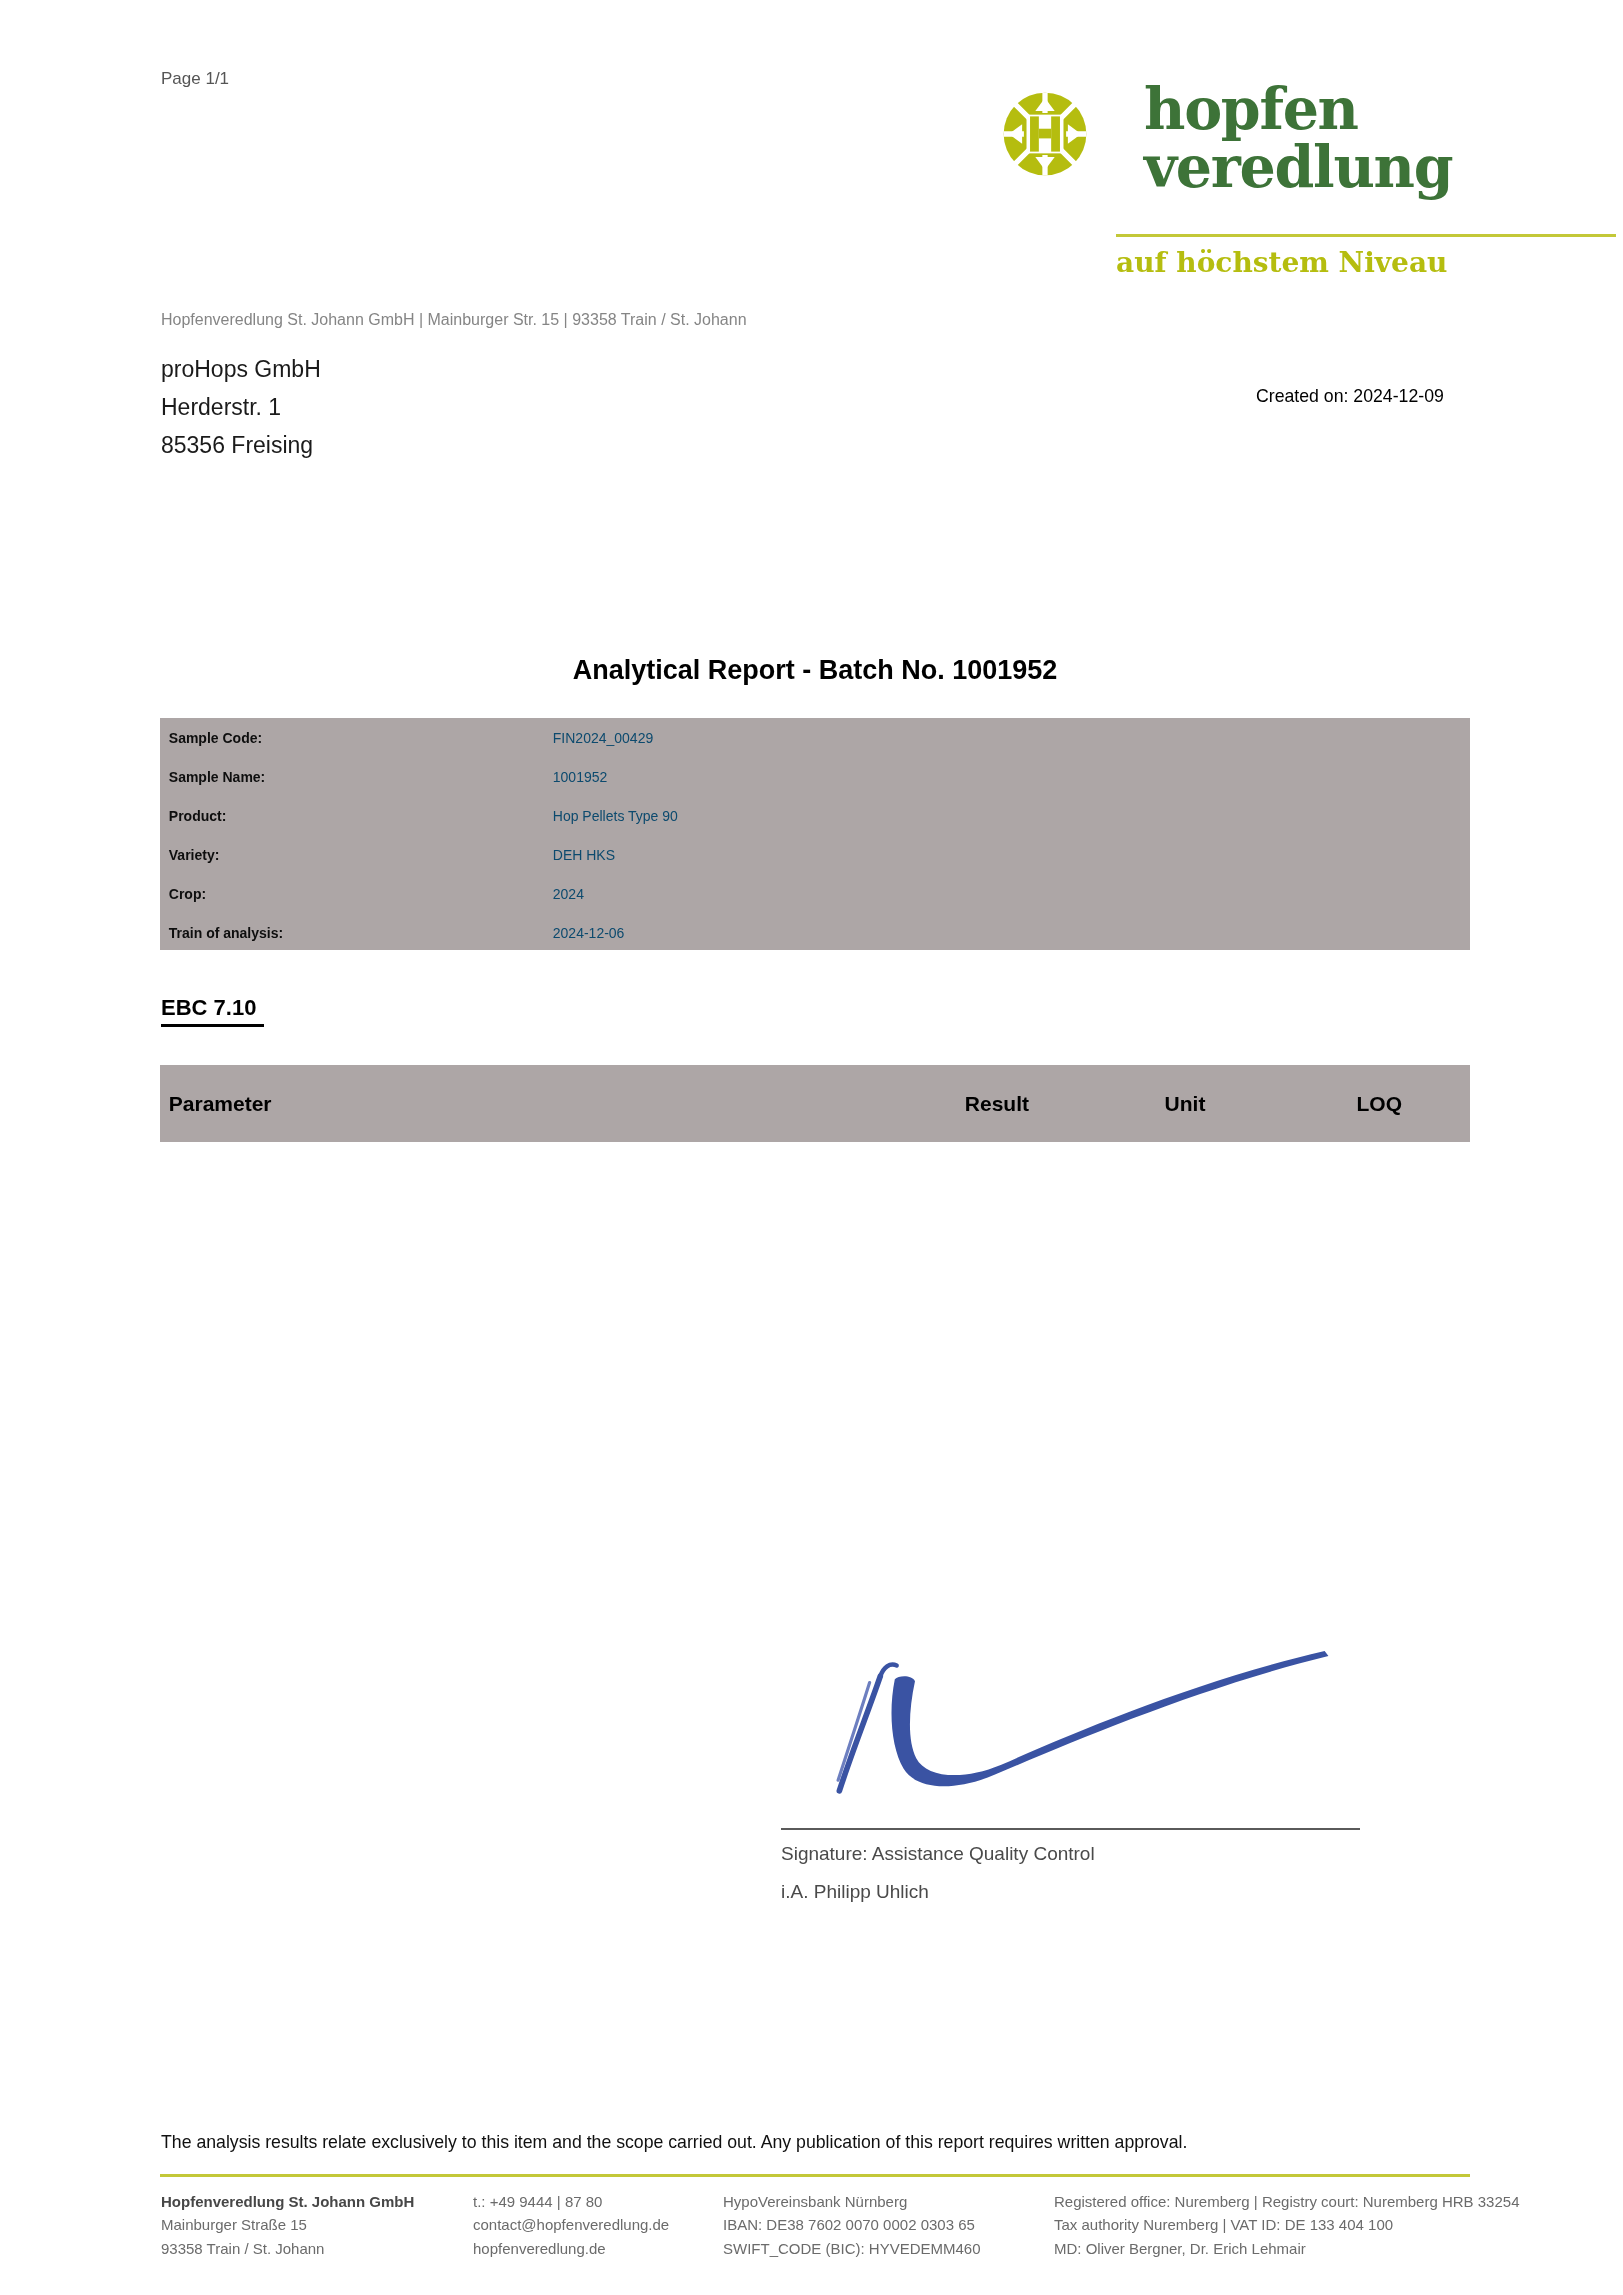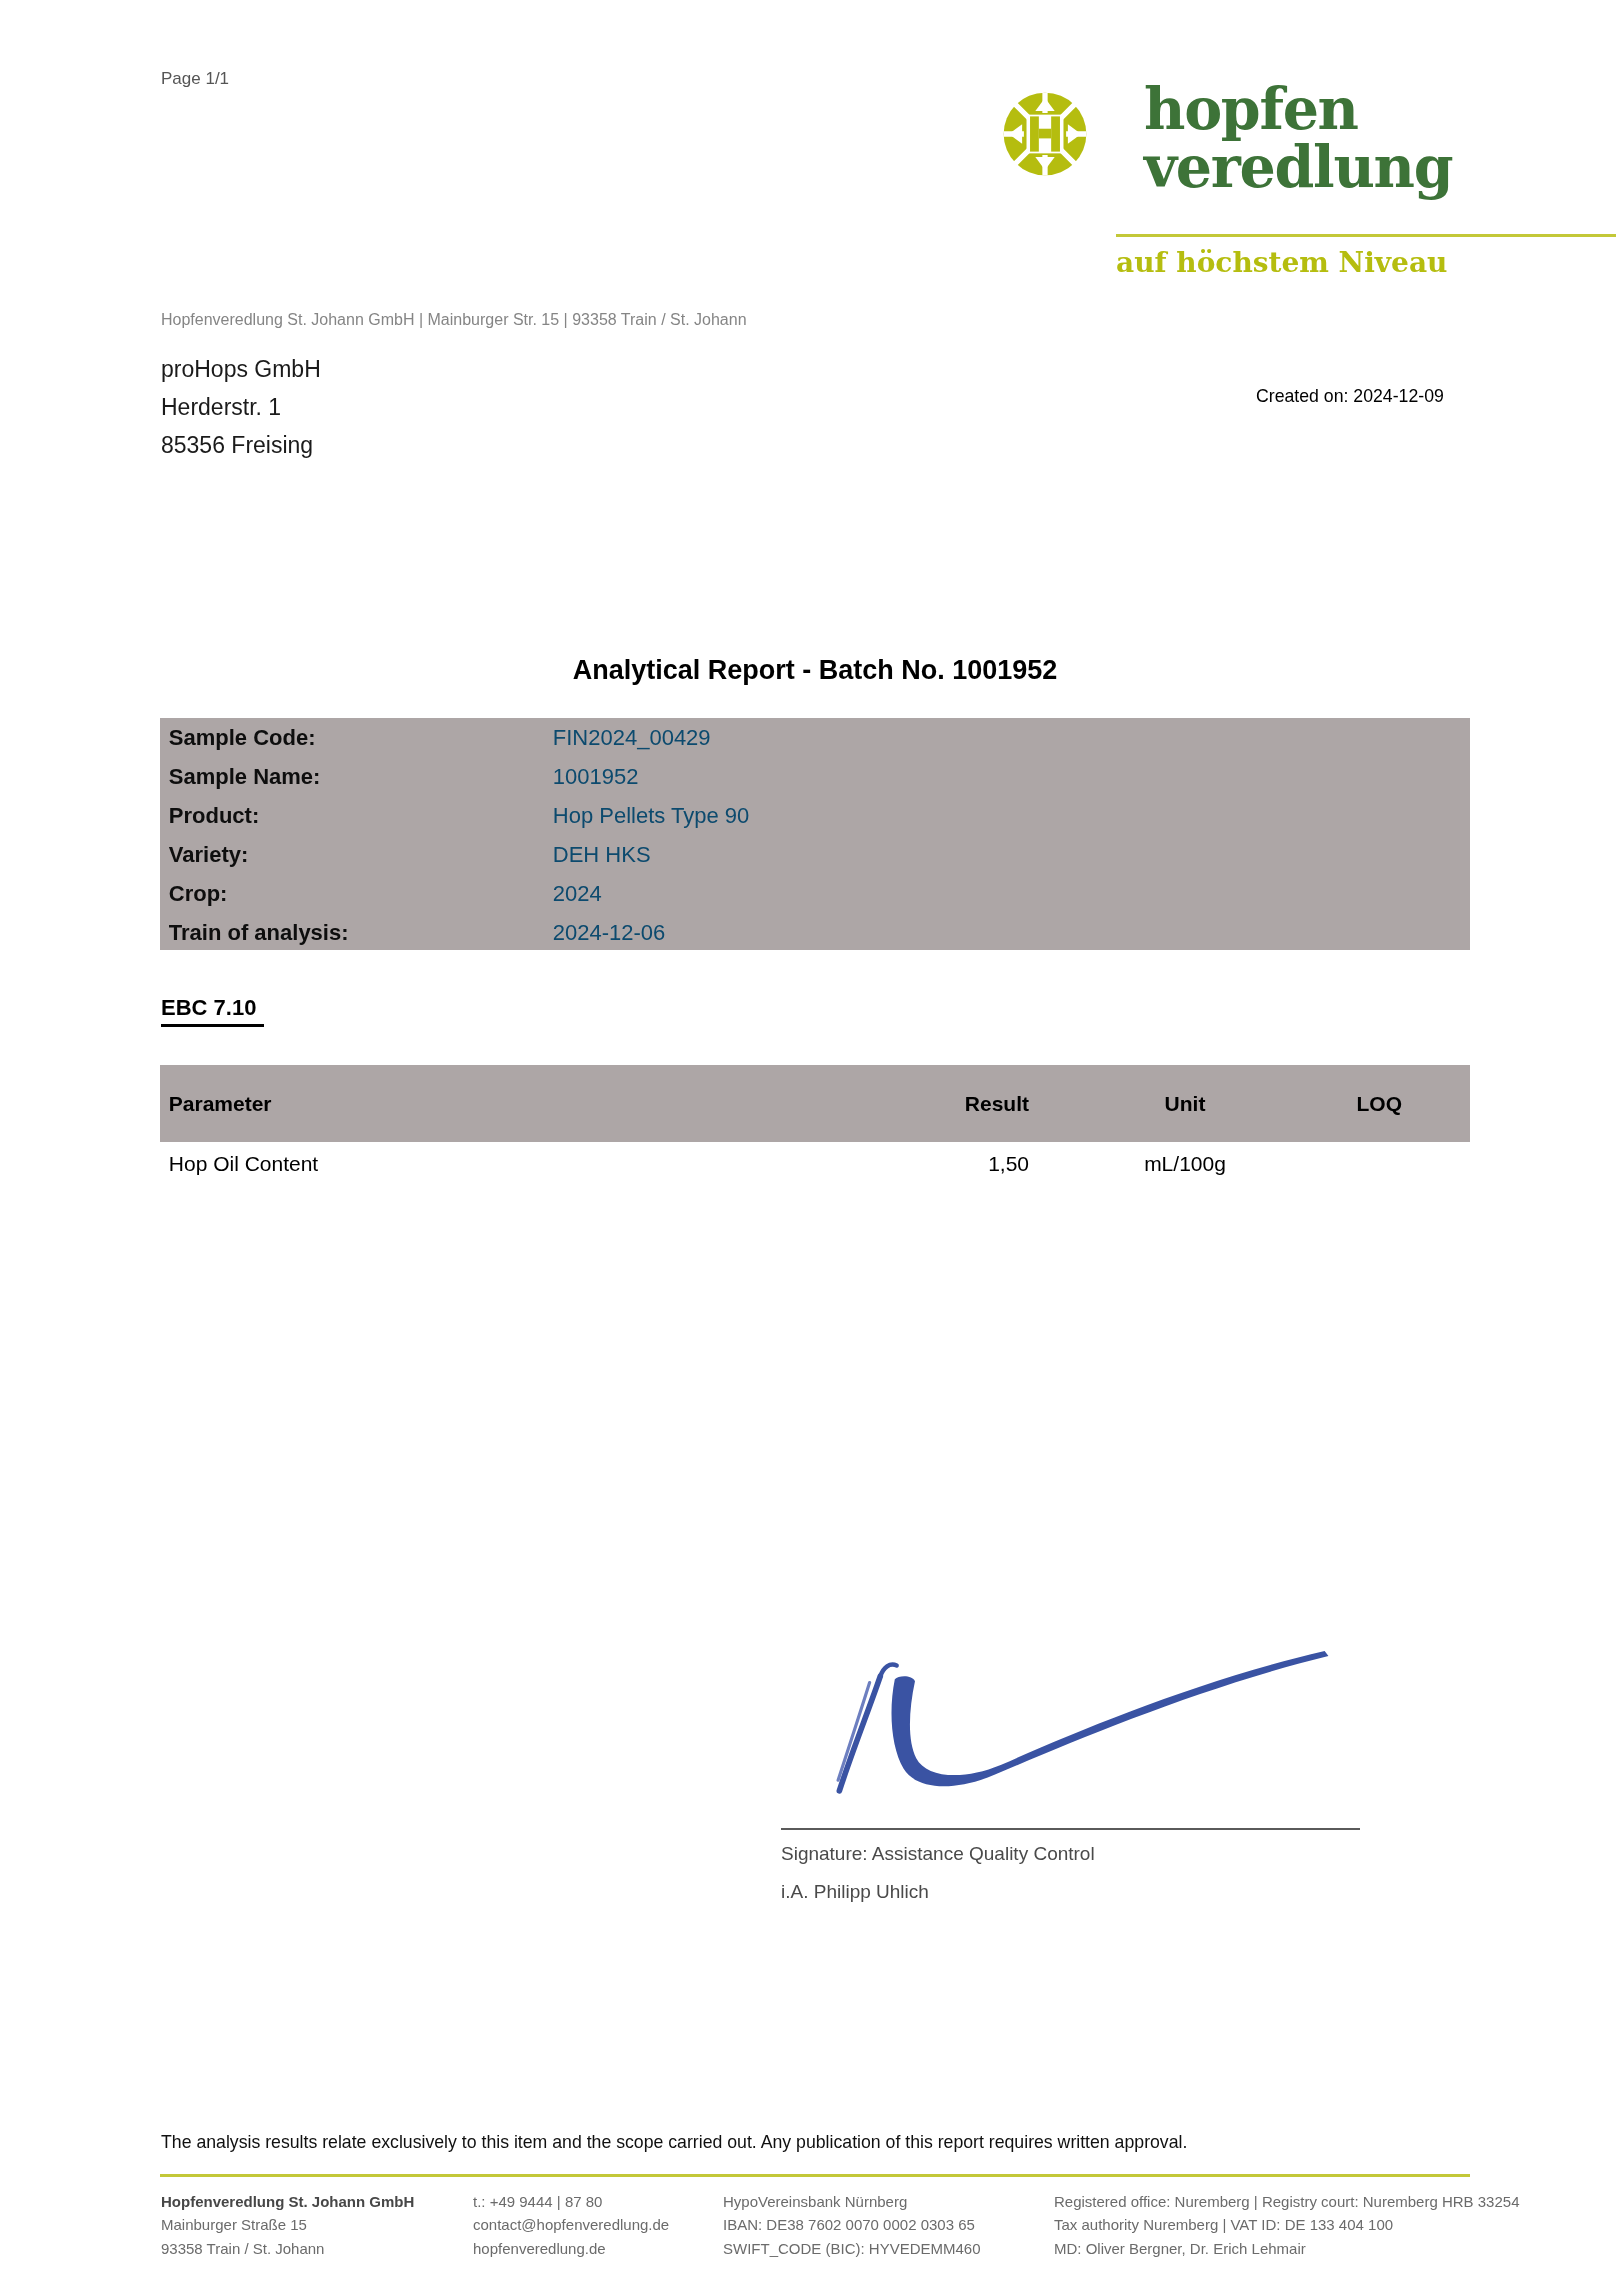--- a/index.html
+++ b/index.html
@@ -20,21 +20,21 @@
            font-size:28px;color:#b5bd0f;}
 
   .sender-line{left:161px;top:311px;font-size:16px;color:#858585;}
   .recipient{left:161px;top:350px;font-size:23px;line-height:38px;color:#1b1b1b;}
   .created-on{left:1256px;top:386px;font-size:17.7px;color:#000;}
 
   .report-title{left:160px;top:655px;width:1310px;text-align:center;
                 font-size:27px;font-weight:700;}
 
   .sample-box{left:160px;top:718px;width:1310px;height:232px;background:#ada6a6;}
-  .sample-row{display:flex;align-items:center;height:39px;padding-left:8.8px;font-size:22px;}
+  .sample-row{display:flex;align-items:center;height:39px;padding-left:8.8px;font-size:14px;}
   .sample-row .lbl{width:384px;font-weight:700;color:#0e0e0e;}
   .sample-row .val{color:#0c4a6e;}
 
   .ebc-heading{left:161px;top:995px;font-size:22px;font-weight:700;
                border-bottom:3.8px solid #000;padding:0 7.6px 2.5px 0;}
 
   .results-header{left:160px;top:1065px;width:1310px;height:77px;background:#ada6a6;}
   .results-row{left:160px;top:1142px;width:1310px;height:44px;}
   .cell{position:absolute;top:0;bottom:0;display:flex;align-items:center;font-size:21px;}
   .cell.hdr{font-weight:700;}
@@ -123,26 +123,20 @@
   </div>
 
   <div class="abs ebc-heading">EBC 7.10</div>
 
   <div class="abs results-header">
     <span class="cell hdr c-parameter">Parameter</span>
     <span class="cell hdr c-result">Result</span>
     <span class="cell hdr c-unit">Unit</span>
     <span class="cell hdr c-loq">LOQ</span>
   </div>
-  <div class="abs results-row">
-    <span class="cell c-parameter">Hop Oil Content</span>
-    <span class="cell c-result">1,50</span>
-    <span class="cell c-unit">mL/100g</span>
-    <span class="cell c-loq"></span>
-  </div>
 
   <svg class="abs signature-svg" viewBox="0 0 830 238" xmlns="http://www.w3.org/2000/svg">
     <path d="M95,40 C78,90 50,160 30,222" stroke="#3a53a3" stroke-width="9" fill="none" stroke-linecap="round"></path>
     <path d="M78,50 C64,95 46,150 28,205" stroke="#6d7fc0" stroke-width="5" fill="none" stroke-linecap="round"></path>
     <path d="M95,40 C100,26 110,18 121,23" stroke="#3a53a3" stroke-width="7" fill="none" stroke-linecap="round"></path>
     <path d="M118,45 C108,95 112,152 132,187
              C152,220 212,224 277,196
              C402,143 602,58 806,8
              L800,0
              C600,46 400,130 286,181

